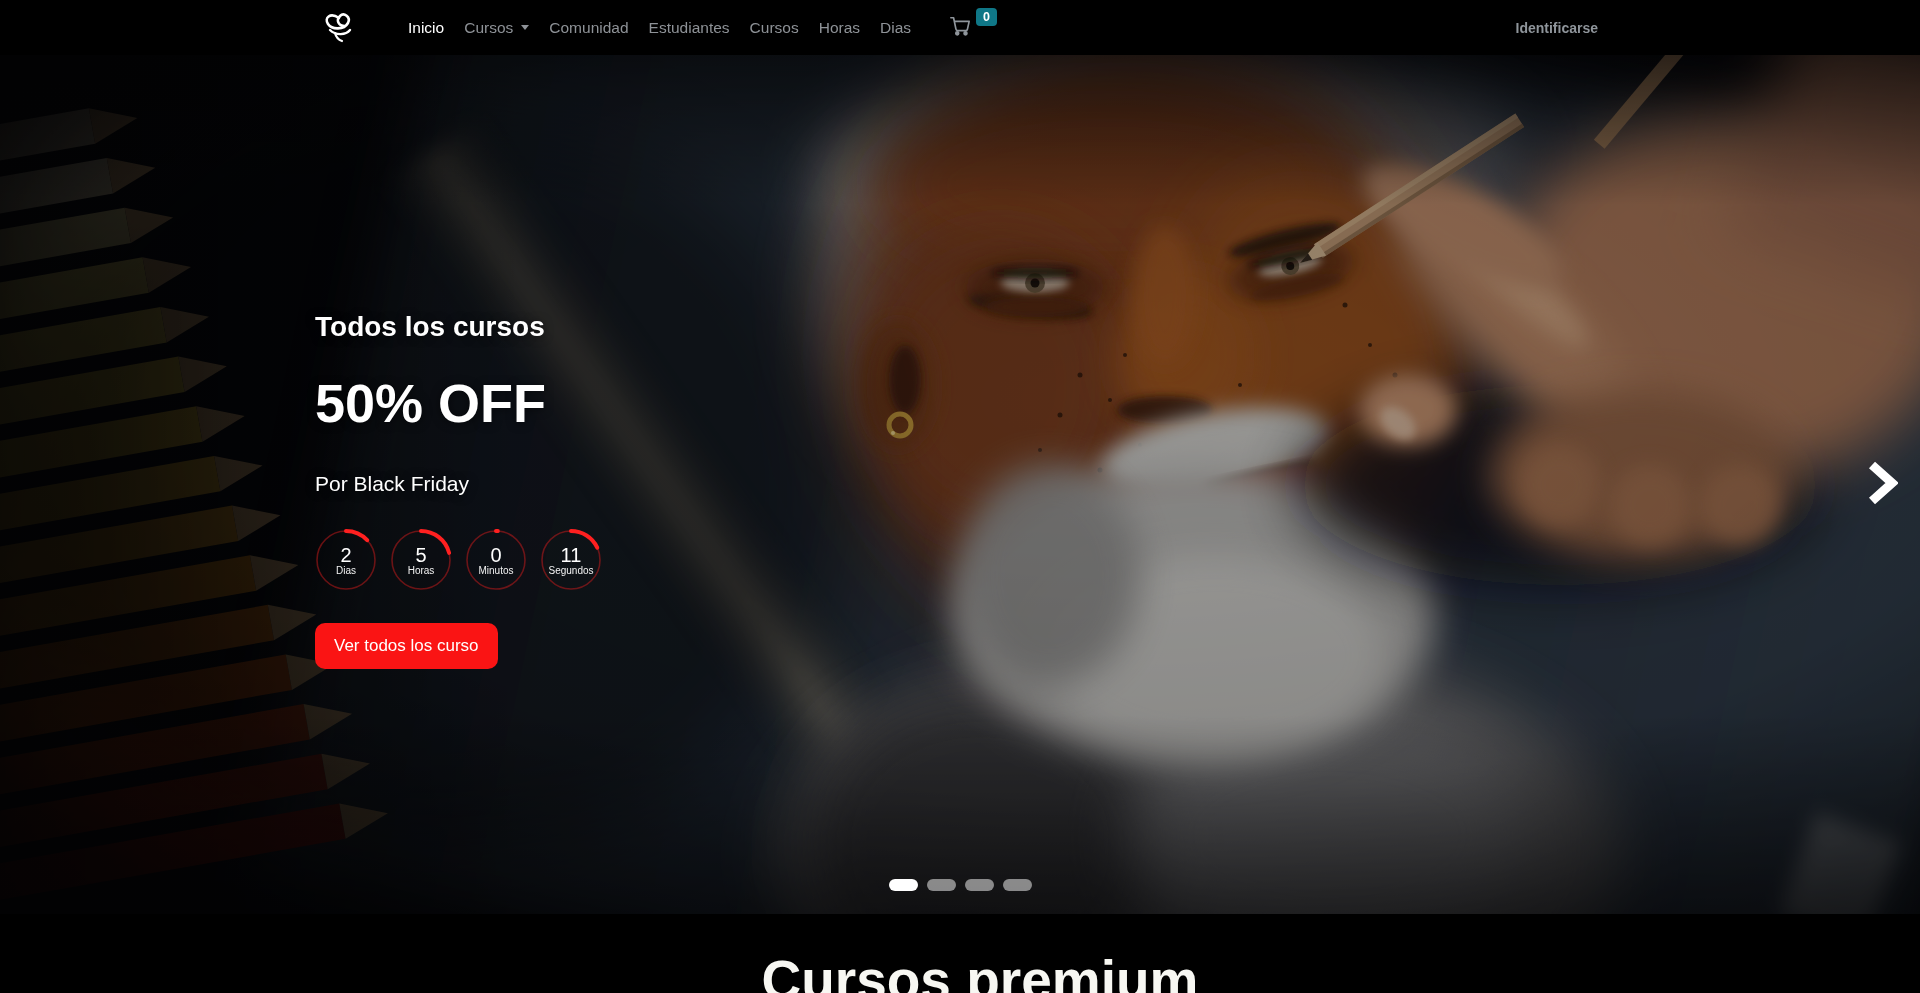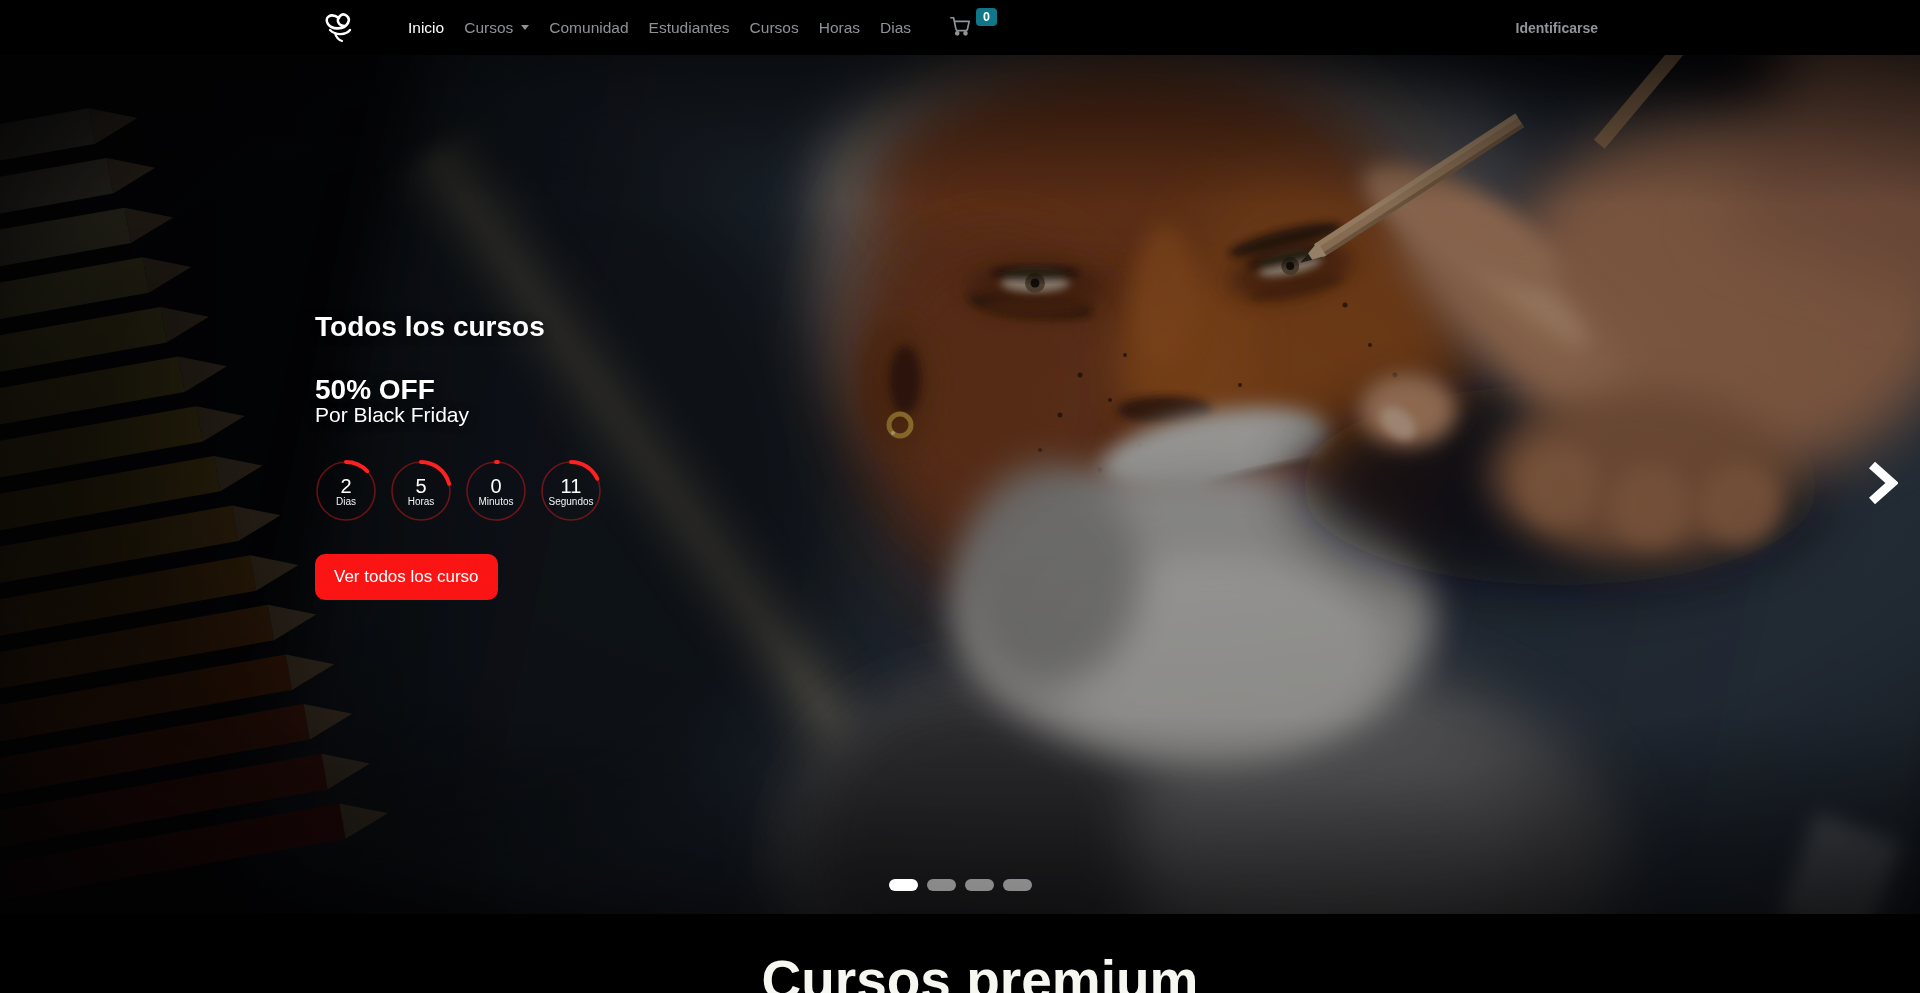--- a/index.html
+++ b/index.html
@@ -17,21 +17,21 @@
   .caret { display:inline-block; width:0; height:0; border-left:4.5px solid transparent; border-right:4.5px solid transparent; border-top:5px solid #8e9297; margin-left:2px; }
   .cart-wrap { display:inline-flex; align-items:flex-start; margin-left:28px; cursor:pointer; text-decoration:none; }
   .cart-badge { background:var(--badge, #0f7787); color:#fff; font-size:12.5px; font-weight:700; border-radius:4px; padding:2px 7px; margin-left:5px; transform:translateY(-7px); }
   .login { margin-left:auto; color:#8f959b; font-size:14px; font-weight:700; text-decoration:none; cursor:pointer; }
 
   
   .hero { position:relative; width:1920px; height:859px; background:#ec4899; overflow:hidden; }
   .hero-art { position:absolute; inset:0; }
   .hero-content { position:absolute; left:315px; top:258px; z-index:10; color:#fff; }
   .hero-kicker { font-size:28px; font-weight:700; line-height:1; margin-bottom:35px; text-shadow:0 1px 10px rgba(0,0,0,.55); }
-  .hero-headline { font-size:28px; font-weight:700; line-height:1; text-shadow:0 1px 10px rgba(0,0,0,.55); }
+  .hero-headline { font-size:54px; font-weight:700; line-height:1; margin-bottom:43px; text-shadow:0 1px 10px rgba(0,0,0,.55); }
   .hero-sub { font-size:21px; font-weight:400; line-height:1; margin-bottom:35px; text-shadow:0 1px 10px rgba(0,0,0,.55); }
 
   .countdown { display:flex; gap:13px; margin-bottom:32px; }
   .cd-item { position:relative; width:62px; height:62px; }
   .cd-item svg { position:absolute; inset:0; }
   .cd-text { position:absolute; inset:0; display:flex; flex-direction:column; align-items:center; justify-content:center; }
   .cd-num { font-size:20px; line-height:21px; color:#fff; }
   .cd-label { font-size:10px; line-height:10px; color:#f2f2f2; }
 
   .cta { display:inline-block; background:var(--accent,#fa1414); color:#fff; border:none; border-radius:10px; font-family:"Liberation Sans",sans-serif; font-size:17px; padding:13px 19px; cursor:pointer; }

